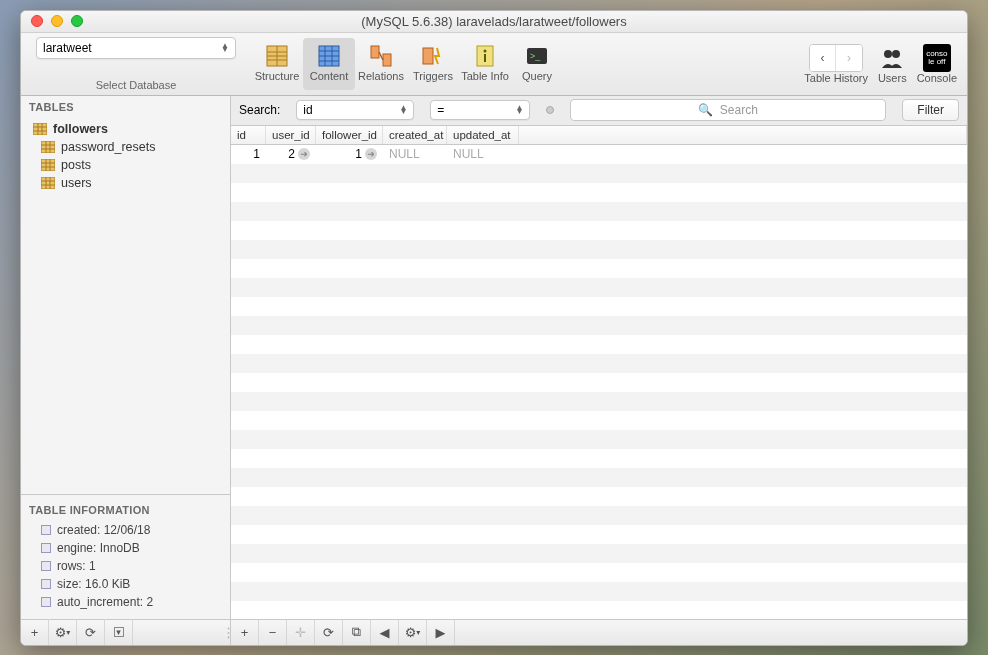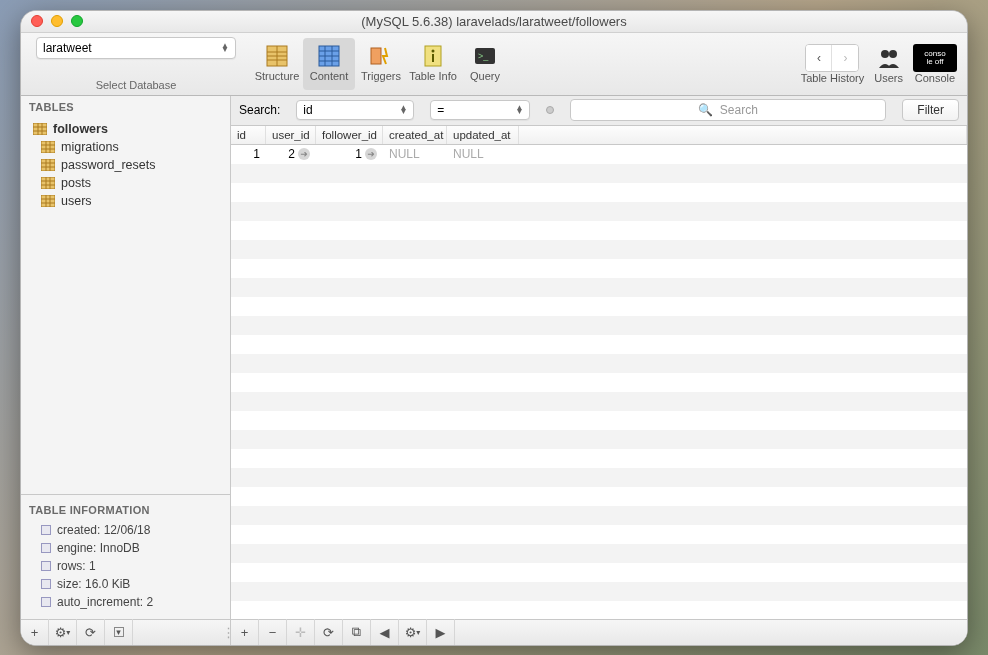--- a/index.html
+++ b/index.html
@@ -1,17 +1,17 @@
 <!DOCTYPE html>
 <html><head>
 <meta charset="utf-8">
 <style>
 * { box-sizing: border-box; margin: 0; padding: 0; font-family: -apple-system, "Helvetica Neue", Arial, sans-serif; }
 body { background: linear-gradient(135deg, #8a9cb5, #b5a58a, #7a8a6a); width: 988px; height: 655px; overflow: hidden; display: flex; align-items: center; justify-content: center; }
-.window { width: 948px; height: 636px; background: #ececec; border-radius: 16px; box-shadow: 0 8px 30px rgba(0,0,0,.4); display: flex; flex-direction: column; overflow: hidden; border: 1px solid #b5b5b5; }
+.window { width: 948px; height: 636px; background: #ececec; border-radius: 6px; box-shadow: 0 8px 30px rgba(0,0,0,.4); display: flex; flex-direction: column; overflow: hidden; border: 1px solid #b5b5b5; }
 .titlebar { height: 22px; background: linear-gradient(#f6f6f6, #e8e8e8); border-bottom: 1px solid #d0d0d0; display: flex; align-items: center; position: relative; }
 .traffic { display: flex; gap: 8px; padding-left: 10px; }
 .tl { width: 12px; height: 12px; border-radius: 50%; }
 .tl.r { background: #ff5f57; border: .5px solid #e33e32; }
 .tl.y { background: #ffbd2e; border: .5px solid #e09e00; }
 .tl.g { background: #28c840; border: .5px solid #12a52c; }
 .titletxt { position: absolute; left: 0; right: 0; text-align: center; font-size: 13px; color: #4a4a4a; }
 .toolbar { height: 63px; background: linear-gradient(#f6f6f6, #e8e8e8); border-bottom: 1px solid #b9b9b9; display: flex; align-items: center; padding: 0 10px; gap: 0; }
 .dbselect-wrap { display: flex; flex-direction: column; align-items: center; width: 210px; }
 .dbselect { width: 200px; }
@@ -22,21 +22,21 @@
 .tb-btn { display: flex; flex-direction: column; align-items: center; width: 52px; height: 52px; padding-top: 4px; font-size: 11px; color: #555; border-radius: 4px; cursor: pointer; }
 .tb-btn.sel { background: #d8d8d8; }
 .tb-btn svg { width: 28px; height: 28px; }
 .toolbar-spacer { flex: 1; }
 .tb-right { display: flex; align-items: center; gap: 10px; }
 .navarrows { display: flex; background: #fff; border: 1px solid #c8c8c8; border-radius: 4px; height: 24px; overflow: hidden; }
 .navarrows button { width: 26px; border: none; background: #fff; border-right: 1px solid #e0e0e0; font-size: 12px; color: #555; cursor: pointer; }
 .navarrows button:last-child { border-right: none; color: #bbb; }
 .tb-rbtn { display: flex; flex-direction: column; align-items: center; font-size: 11px; color: #555; cursor: pointer; }
 .tb-rbtn svg, .tb-rbtn .iconbox { width: 28px; height: 28px; }
-.console-icon { width: 44px; height: 28px; background: #000; color: #fff; font-size: 8px; display: flex; flex-direction: column; align-items: center; justify-content: center; border-radius: 3px; line-height: 8px; }
+.console-icon { width: 28px; height: 28px; background: #000; color: #fff; font-size: 8px; display: flex; flex-direction: column; align-items: center; justify-content: center; border-radius: 3px; line-height: 8px; }
 .body { flex: 1; display: flex; min-height: 0; }
 .sidebar { width: 210px; background: #f4f4f4; border-right: 1px solid #c8c8c8; display: flex; flex-direction: column; }
 .side-header { font-size: 11px; font-weight: 600; color: #6a6a6a; padding: 5px 8px; letter-spacing: .3px; }
 .tables-list { flex: 1; overflow: auto; padding: 2px 0; }
 .table-item { display: flex; align-items: center; gap: 6px; padding: 2px 10px 2px 20px; font-size: 12.5px; color: #333; cursor: pointer; }
 .table-item.sel { font-weight: 700; padding-left: 12px; }
 .table-icon { width: 14px; height: 12px; }
 .side-info { border-top: 1px solid #c8c8c8; padding: 4px 8px 8px; }
 .infoitem { display: flex; align-items: center; gap: 6px; font-size: 12px; color: #444; padding: 2px 0 2px 12px; }
 .infobullet { width: 10px; height: 10px; border: 1px solid #9898c0; background: #e8e8f0; }
@@ -104,20 +104,28 @@
             <line x1="4" y1="9" x2="24" y2="9" stroke="#2a5a9a"></line>
             <line x1="4" y1="14" x2="24" y2="14" stroke="#2a5a9a"></line>
             <line x1="4" y1="19" x2="24" y2="19" stroke="#2a5a9a"></line>
             <line x1="10" y1="4" x2="10" y2="24" stroke="#2a5a9a"></line>
             <line x1="17" y1="4" x2="17" y2="24" stroke="#2a5a9a"></line>
           </svg>
         <span>Content</span>
       </div>
       <div class="tb-btn">
         <svg viewBox="0 0 28 28">
+            <rect x="4" y="4" width="8" height="12" fill="#f0a060" stroke="#b06020"></rect>
+            <rect x="16" y="12" width="8" height="12" fill="#f0a060" stroke="#b06020"></rect>
+            <path d="M12 10 L16 18" stroke="#b06020" stroke-width="1.5" fill="none"></path>
+          </svg>
+        <span>Relations</span>
+      </div>
+      <div class="tb-btn">
+        <svg viewBox="0 0 28 28">
             <rect x="4" y="6" width="10" height="16" fill="#f0a060" stroke="#b06020"></rect>
             <path d="M18 6 L20 14 L16 14 L19 22" stroke="#e0a000" stroke-width="2" fill="none"></path>
           </svg>
         <span>Triggers</span>
       </div>
       <div class="tb-btn">
         <svg viewBox="0 0 28 28">
             <rect x="6" y="4" width="16" height="20" fill="#f0e080" stroke="#b0a020"></rect>
             <circle cx="14" cy="9" r="1.5" fill="#5a5a00"></circle>
             <rect x="13" y="12" width="2" height="8" fill="#5a5a00"></rect>
@@ -177,30 +185,20 @@
             <span>followers</span>
           </div>
           <div class="table-item">
             <svg class="table-icon" viewBox="0 0 14 12">
               <rect x="0" y="0" width="14" height="12" fill="#e8c36a" stroke="#aa7a20"></rect>
               <line x1="0" y1="4" x2="14" y2="4" stroke="#aa7a20"></line>
               <line x1="0" y1="8" x2="14" y2="8" stroke="#aa7a20"></line>
               <line x1="5" y1="0" x2="5" y2="12" stroke="#aa7a20"></line>
               <line x1="9" y1="0" x2="9" y2="12" stroke="#aa7a20"></line>
             </svg>
-            <span>migrations</span>
-          </div>
-          <div class="table-item">
-            <svg class="table-icon" viewBox="0 0 14 12">
-              <rect x="0" y="0" width="14" height="12" fill="#e8c36a" stroke="#aa7a20"></rect>
-              <line x1="0" y1="4" x2="14" y2="4" stroke="#aa7a20"></line>
-              <line x1="0" y1="8" x2="14" y2="8" stroke="#aa7a20"></line>
-              <line x1="5" y1="0" x2="5" y2="12" stroke="#aa7a20"></line>
-              <line x1="9" y1="0" x2="9" y2="12" stroke="#aa7a20"></line>
-            </svg>
             <span>password_resets</span>
           </div>
           <div class="table-item">
             <svg class="table-icon" viewBox="0 0 14 12">
               <rect x="0" y="0" width="14" height="12" fill="#e8c36a" stroke="#aa7a20"></rect>
               <line x1="0" y1="4" x2="14" y2="4" stroke="#aa7a20"></line>
               <line x1="0" y1="8" x2="14" y2="8" stroke="#aa7a20"></line>
               <line x1="5" y1="0" x2="5" y2="12" stroke="#aa7a20"></line>
               <line x1="9" y1="0" x2="9" y2="12" stroke="#aa7a20"></line>
             </svg>

